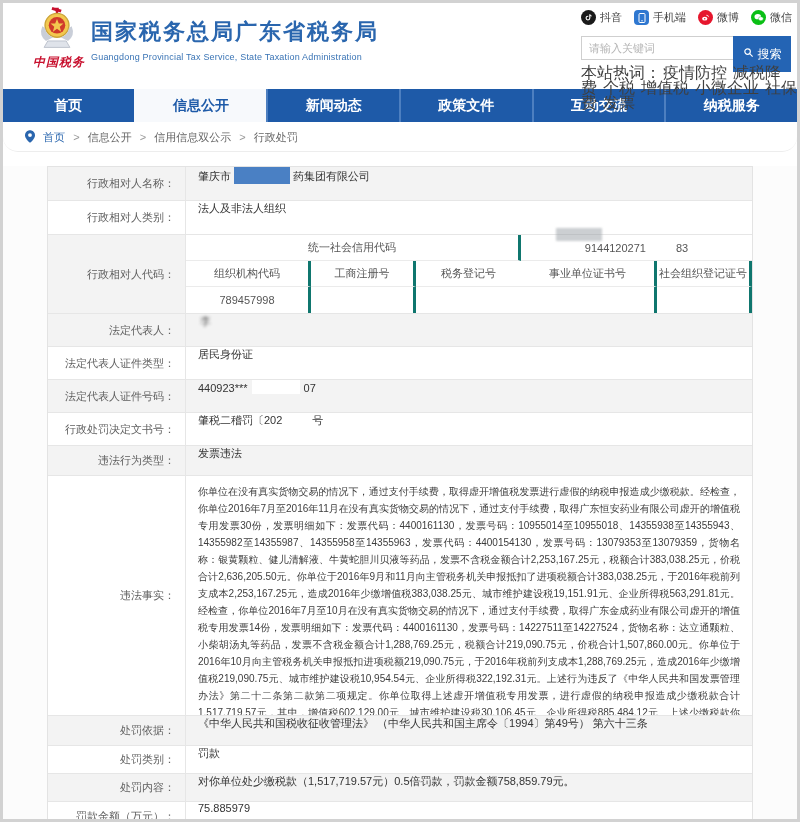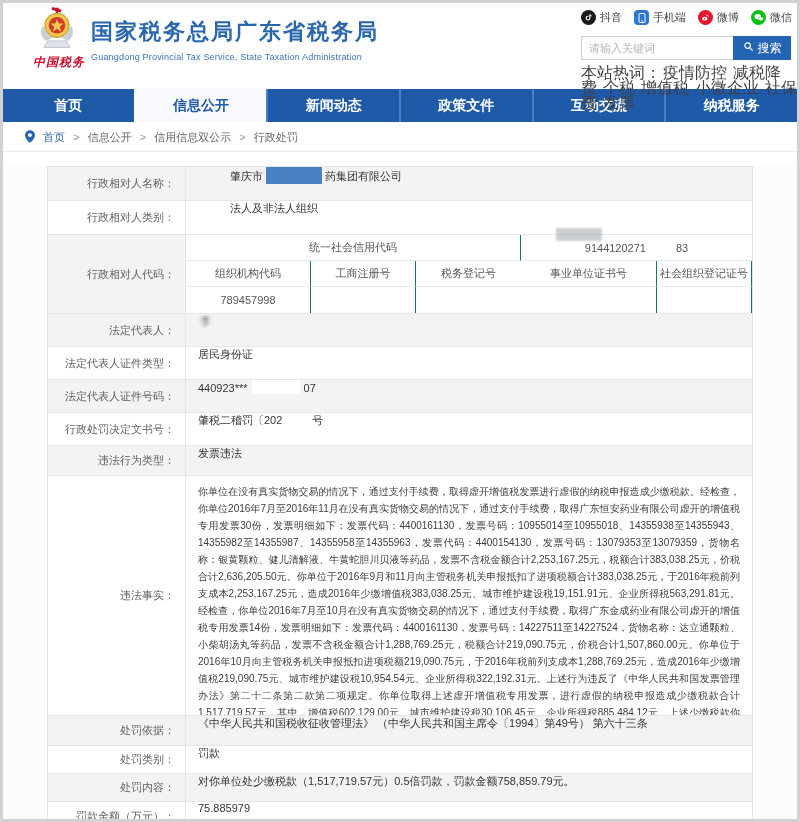--- a/index.html
+++ b/index.html
@@ -23,66 +23,66 @@
   .social .s-label { font-size:11px; color:#444; margin-left:4px; }
   .s-icon { width:15px; height:15px; border-radius:50%; display:inline-flex; align-items:center; justify-content:center; }
   .s-douyin { background:#1a1a1a; }
   .s-mobile { background:#2e77d0; border-radius:4px; }
   .s-weibo  { background:#e6162d; }
   .s-wechat { background:#0abf15; }
 
   .search-row { position:absolute; left:578px; top:33px; display:flex; }
   .search-input { width:152px; height:24px; border:1px solid #cfcfcf; border-right:none; padding:8px 7px; font-size:11px; color:#333; outline:none; }
   .search-input::placeholder { color:#b5b5b5; }
-  .search-btn { width:58px; height:24px; background:#2464b4; color:#fff; border:none; font-size:12px; display:flex; align-items:center; justify-content:center; gap:4px; cursor:pointer; }
+  .search-btn { width:58px; height:36px; background:#2464b4; color:#fff; border:none; font-size:12px; display:flex; align-items:center; justify-content:center; gap:4px; cursor:pointer; }
 
   .hotwords { position:absolute; left:578px; top:62px; width:216px; font-size:16px; color:#3f3f3f; line-height:15px; }
   .hw-label { margin-right:2px; }
   .hw-word { margin-right:6px; cursor:pointer; }
 
   
   .nav { display:flex; height:33px; background:#1e5aa8; }
   .nav-item {
     flex:1; text-align:center; line-height:33px; color:#ffffff;
     font-size:14px; font-weight:bold; cursor:pointer; border-left:2px solid #4d7fc0;
   }
   .nav-item:first-child { border-left:none; }
   .nav-item.active { background:#f7f9fc; color:#1e5aa8; border-left-color:transparent; }
 
   
-  .breadcrumb { height:30px; line-height:30px; background:#ffffff; border-bottom:1px solid #ededed; padding-left:22px; font-size:11px; color:#666; }
+  .breadcrumb { height:30px; line-height:30px; background:#ffffff; border-bottom:1px solid #ededed; padding-left:22px; font-size:11px; color:#666;border-radius:15px; }
   .breadcrumb svg { vertical-align:-2px; margin-right:5px; }
   .bc-item { cursor:pointer; }
   .bc-home { color:#2a66ae; }
   .bc-sep { margin:0 5px; color:#999; }
   .bc-current { color:#666; }
 
   
   .content { background:#fcfcfc; height:673px; }
   .ptable { width:706px; margin:14px auto 0; border:1px solid #e3e3e3; border-bottom:none; background:#fff; font-size:11px; color:#333; }
   .row { display:flex; align-items:stretch; border-bottom:1px solid #e6e6e6; background:#fff; }
   .row.striped { background:#f3f3f3; }
   .cell-label {
     width:138px; flex:0 0 138px; text-align:right; color:#5f5f5f;
     padding:0 10px 0 4px; border-right:1px solid #e6e6e6;
     display:flex; align-items:center; justify-content:flex-end;
   }
   .cell-value { flex:1; display:flex; align-items:flex-start; padding:0 12px; }
-  .h34 { min-height:34px;gap:32px; } .h33 { min-height:33px; } .h30 { min-height:30px; } .h28 { min-height:28px; }
+  .h34 { min-height:34px; } .h33 { min-height:33px; } .h30 { min-height:30px; } .h28 { min-height:28px; }
 
   .row-facts { height:240px; }
   .row-facts .cell-value { align-items:flex-start; padding:7px 12px; overflow:hidden; }
   .facts-text { font-size:10px; line-height:17px; color:#3c3c3c; text-align:justify; }
 
   
   .codes-wrap { flex:1; position:relative; background:#fff; }
   .codes-grid { display:grid; grid-template-columns:125px 105px 105px 136px auto; }
   .cg-cell {
     height:26px; display:flex; align-items:center; justify-content:center;
-    border-right:1px solid #0f766e; border-bottom:1px solid #ebebeb;
+    border-right:3px solid #0f766e; border-bottom:1px solid #ebebeb;
     color:#555; font-size:11px; text-align:center;
   }
   .cg-cell:nth-child(5n), .cg-span2 { border-right:none; }
   .cg-span3 { grid-column:span 3; }
   .cg-span2 { grid-column:span 2; }
   .cg-last { border-bottom:none; }
   .smudge { position:absolute; right:150px; top:-7px; width:46px; height:13px; background:#9aa0a6; opacity:.5; filter:blur(1px); }
 
   
   .redact-blue { display:inline-block; width:56px; height:17px; background:#4a80c4; vertical-align:-4px; margin:0 3px; }

